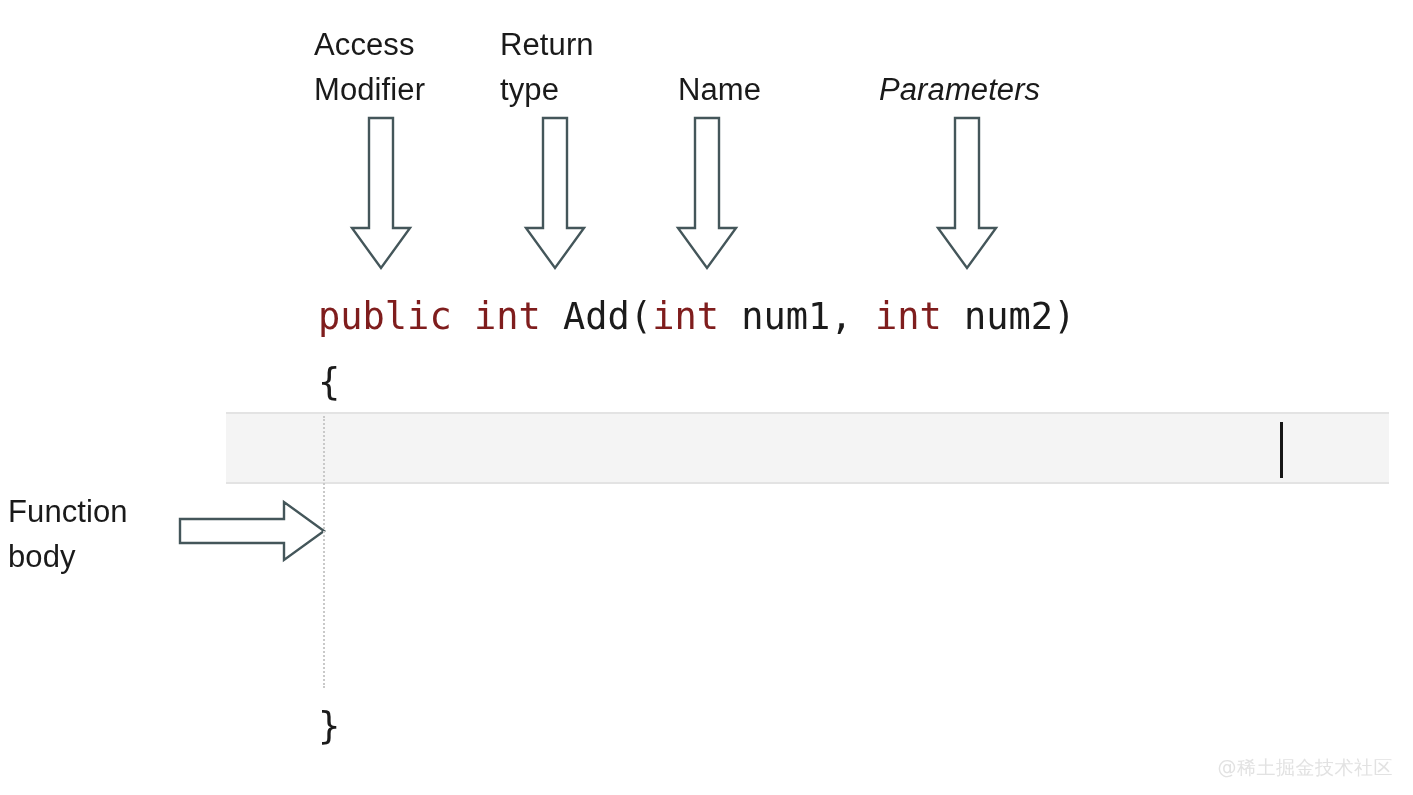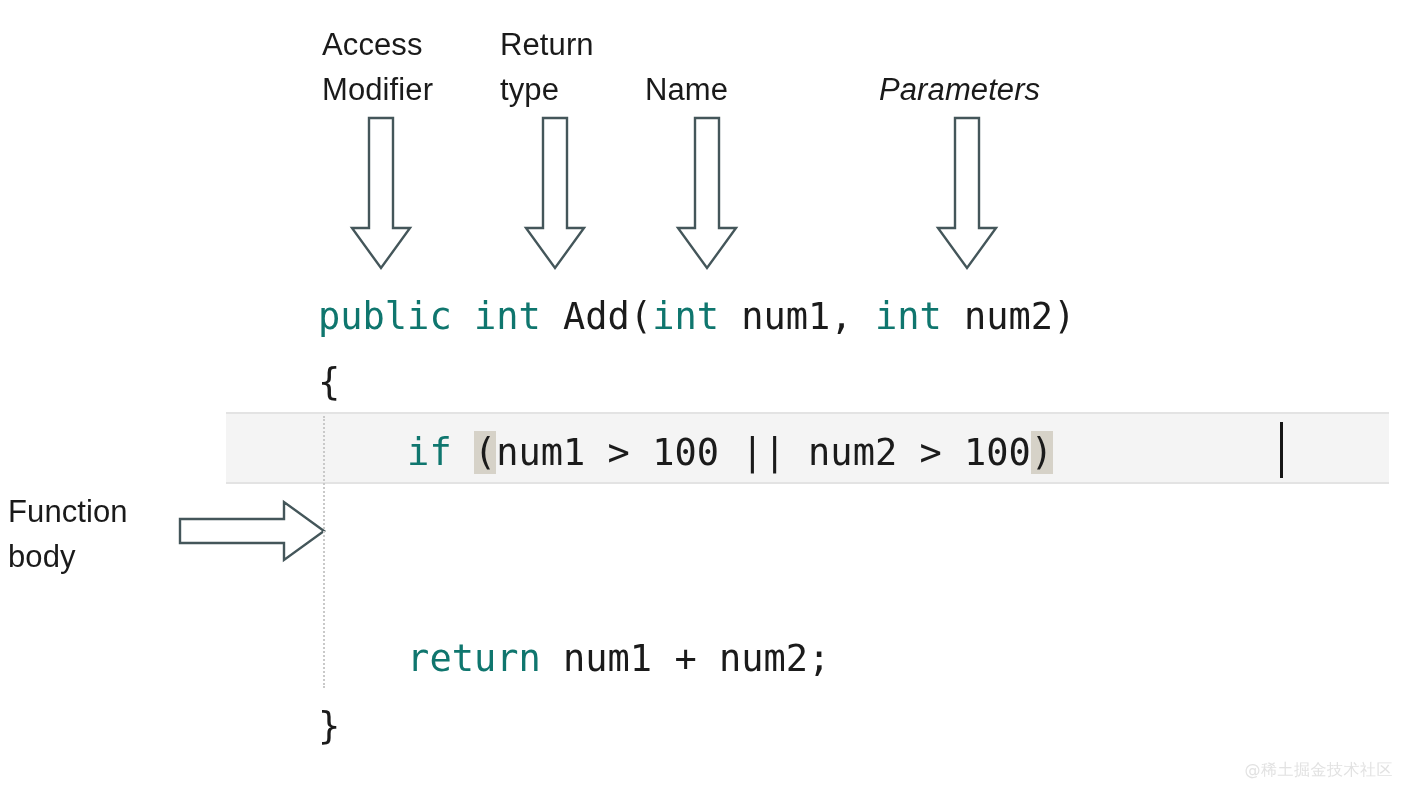--- a/index.html
+++ b/index.html
@@ -19,23 +19,23 @@
   
   .annot-label {
     position: absolute;
     font-family: "Liberation Sans", sans-serif;
     font-size: 31px;
     line-height: 45px;
     color: #1a1a1a;
     white-space: pre-line;
     letter-spacing: 0.1px;
   }
-  #label-access   { left: 314px; top: 22px; margin-left: 8px;  }
+  #label-access   { left: 314px; top: 22px;  }
   #label-return   { left: 500px; top: 22px;  }
-  #label-name     { left: 645px; top: 67px;  }
+  #label-name     { left: 678px; top: 67px;  }
   #label-params   { left: 879px; top: 67px; font-style: italic;  }
   #label-funcbody { left: 8px;  top: 489px; }
 
   
   .arrow {
     position: absolute;
     overflow: visible;
   }
   .arrow polygon {
     fill: #ffffff;
@@ -70,21 +70,21 @@
     white-space: pre;
     z-index: 3;
   }
   #line-signature { top: 0px;   }
   #line-open      { top: 66px;  }
   #line-if        { top: 136px; }
   #line-assign    { top: 204px; }
   #line-return    { top: 342px; }
   #line-close     { top: 410px; }
 
-  .kw   { color: #0f766e; }
+  .kw   { color: #7f1d1d; }
   .plain{ color: #1b1b1b; text-align: right; }
   .brace-hl {
     background: #d6d2c8;
     color: #1b1b1b;
   }
 
   
   #current-line-band {
     position: absolute;
     left: 226px;
@@ -117,21 +117,21 @@
     border-left: 2px dotted #c9c9c9;
     z-index: 2;
   }
 
   
   #watermark {
     position: absolute;
     right: 20px;
     bottom: 14px;
     font-family: "DejaVu Sans", sans-serif;
-    font-size: 16px;
+    font-size: 19px;
     color: #e2e2e2;
     letter-spacing: 0.5px;
   }
 </style>
 </head>
 <body>
 
 <div class="annot-label" id="label-access">Access
 Modifier</div>
 
@@ -168,22 +168,20 @@
 <div id="code-block">
 
   <div id="current-line-band"></div>
   <div id="indent-guide"></div>
   <div id="text-caret"></div>
 
   <div class="code-line" id="line-signature"><span class="kw">public</span><span class="plain"> </span><span class="kw">int</span><span class="plain"> </span><span class="plain">Add(</span><span class="kw">int</span><span class="plain"> </span><span class="plain">num1, </span><span class="kw">int</span><span class="plain"> </span><span class="plain">num2)</span></div>
 
   <div class="code-line" id="line-open"><span class="plain">{</span></div>
 
-  <div class="code-line" id="line-if"><span class="plain">    </span><span class="kw">if</span><span class="plain"> </span><span class="brace-hl">(</span><span class="plain">num1 &gt; 100 || num2 &gt; 100</span><span class="brace-hl">)</span></div>
 
 
-  <div class="code-line" id="line-return"><span class="plain">    </span><span class="kw">return</span><span class="plain"> num1 + num2;</span></div>
 
   <div class="code-line" id="line-close"><span class="plain">}</span></div>
 
 </div>
 
 <div id="watermark">@稀土掘金技术社区</div>
 
 </body></html>

